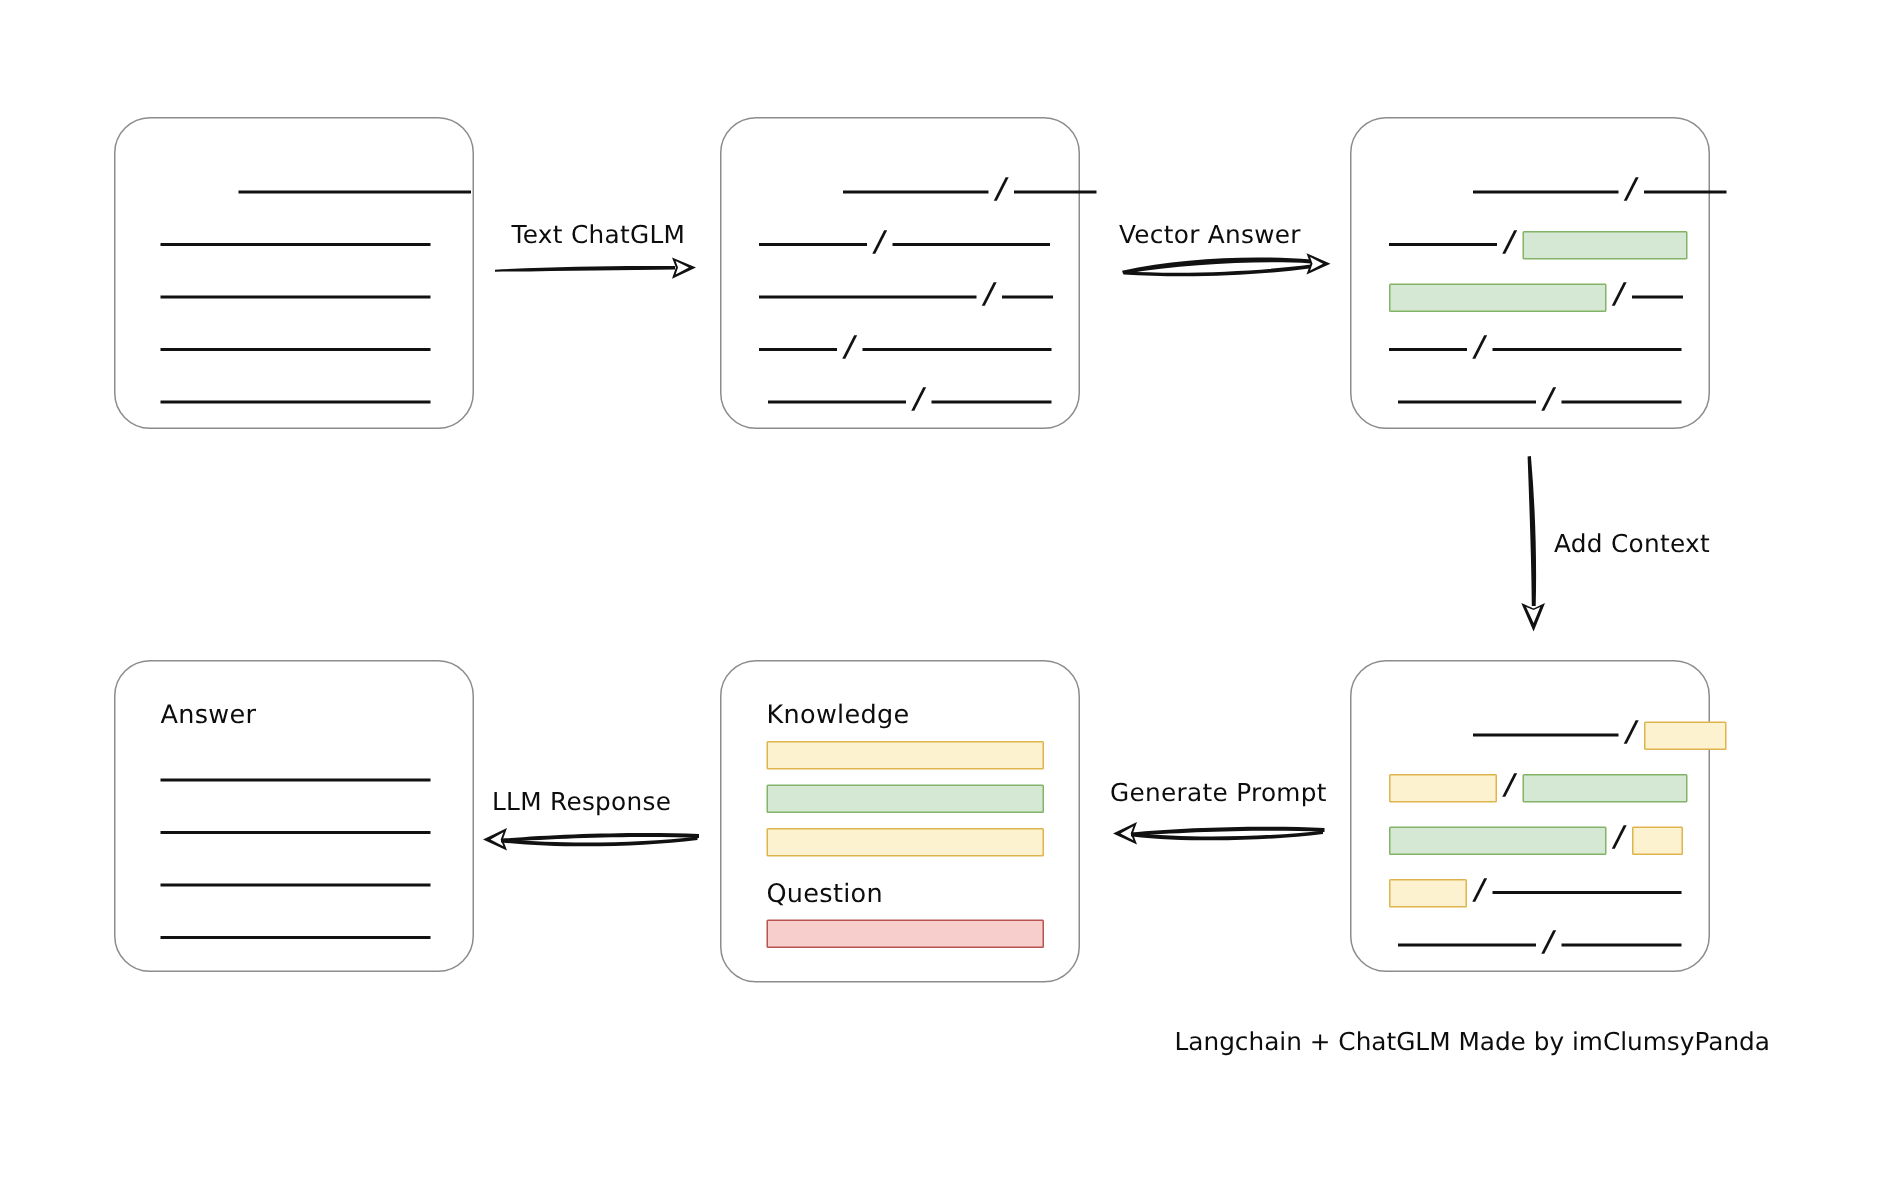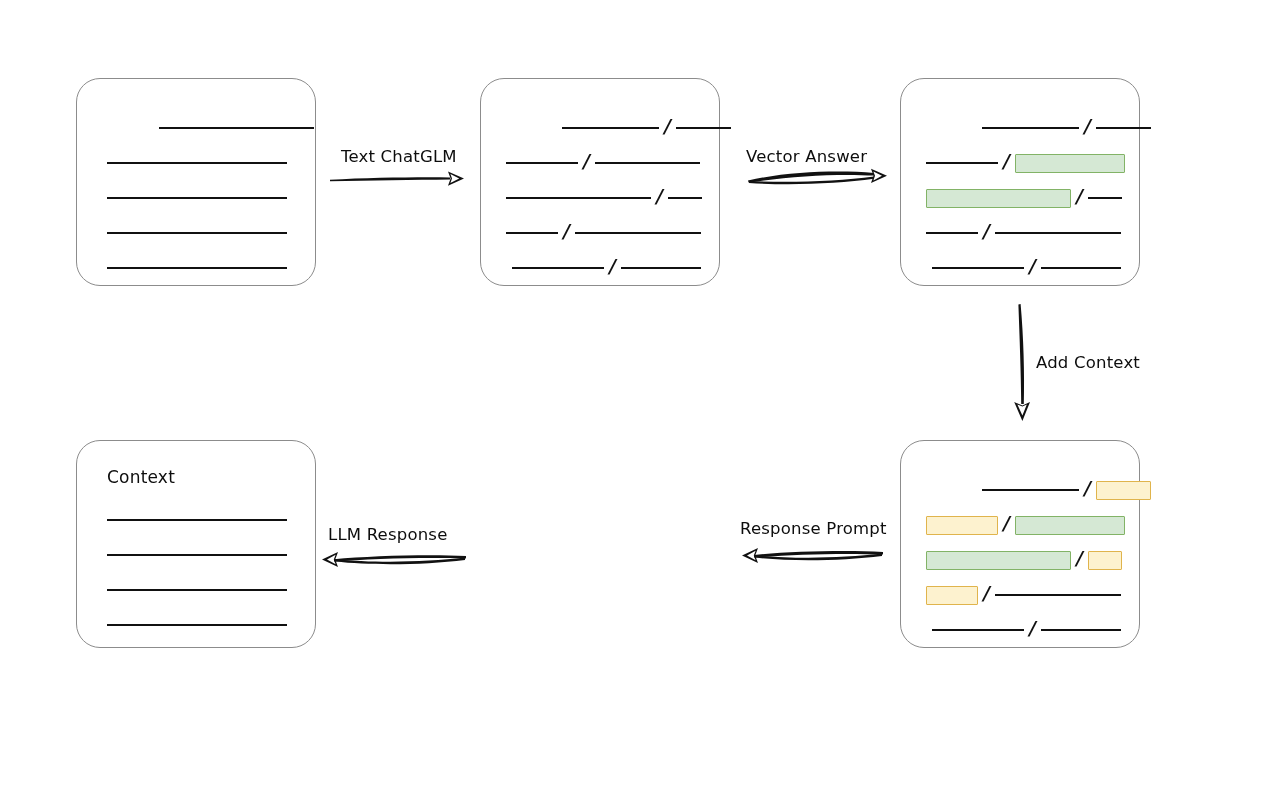--- a/index.html
+++ b/index.html
@@ -152,23 +152,35 @@
         </div>
         <div class="lrow" style="left: 25px; top: 182px;">
           <span style="width: 6px; height: 1px;"></span>
           <span class="seg" style="width: 92px;"></span>
           <span class="slash">/</span>
           <span class="seg" style="width: 80px;"></span>
         </div>
       </div>
   </div>
 
+  <div class="box" style="left:480px;top:440px;width:240px;height:215px;">
+    <div class="boxlabel" style="left:30px;top:26px;">Knowledge</div>
+    <div class="lines">
+        <div class="bar yellow" style="position: absolute; left: 30px; top: 53px; width: 185px;"></div>
+        <div class="bar green" style="position: absolute; left: 30px; top: 82px; width: 185px;"></div>
+        <div class="bar yellow" style="position: absolute; left: 30px; top: 111px; width: 185px;"></div>
+      </div>
+    <div class="boxlabel" style="left:30px;top:145px;">Question</div>
+    <div class="lines">
+        <div class="bar red" style="position: absolute; left: 30px; top: 172px; width: 185px;"></div>
+      </div>
+  </div>
 
   <div class="box" style="left:76px;top:440px;width:240px;height:208px;">
-    <div class="boxlabel" style="left:30px;top:26px;">Context</div>
+    <div class="boxlabel" style="left:30px;top:26px;">Answer</div>
     <div class="lines">
         <div class="lrow" style="left: 30px; top: 72px;">
           <span class="seg" style="width: 180px;"></span>
         </div>
         <div class="lrow" style="left: 30px; top: 107px;">
           <span class="seg" style="width: 180px;"></span>
         </div>
         <div class="lrow" style="left: 30px; top: 142px;">
           <span class="seg" style="width: 180px;"></span>
         </div>
@@ -193,30 +205,31 @@
              M125.4 5.4 L134 9.8 L125.4 14.4 L127 9.8 Z" fill-rule="evenodd"></path>
   </svg>
 
   <div class="alabel" style="left:1036px;top:353px;">Add Context</div>
   <svg class="arrow" style="left:1012px;top:304px;" width="24" height="118" viewBox="0 0 24 118">
     <path d="M8.6 0 C11.6 34, 12.6 70, 11.8 100 L9.2 100 C9.0 70, 7.6 34, 6.4 0.4 Z"></path>
     <path d="M2.2 98 L10.4 117 L18.0 98 L10.4 101.6 Z
              M5.4 100.6 L10.4 111.4 L14.8 100.6 L10.4 102.6 Z" fill-rule="evenodd"></path>
   </svg>
 
-  <div class="alabel" style="left:740px;top:519px;">Response Prompt</div>
+  <div class="alabel" style="left:740px;top:519px;">Generate Prompt</div>
   <svg class="arrow" style="left:738px;top:545px;" width="145" height="24" viewBox="0 0 145 24">
     <path d="M145 7.0 C105 5.0, 50 6.6, 16 10.0 L16 12.6 C50 9.6, 105 7.8, 145 9.6 Z"></path>
     <path d="M144 11.0 C104 16.0, 52 16.6, 17 12.6 L17 10.2 C52 14.0, 104 13.4, 144 8.6 Z"></path>
     <path d="M20 3.0 L4 10.6 L20 18.0 L17.2 10.6 Z
              M17.6 5.8 L9 10.6 L17.6 15.2 L15.8 10.6 Z" fill-rule="evenodd"></path>
   </svg>
 
   <div class="alabel" style="left:328px;top:525px;">LLM Response</div>
   <svg class="arrow" style="left:318px;top:548px;" width="148" height="24" viewBox="0 0 148 24">
     <path d="M148 8.0 C108 6.2, 52 8.0, 16 11.2 L16 13.6 C52 10.8, 108 9.0, 148 10.6 Z"></path>
     <path d="M147 12.0 C107 17.0, 54 17.6, 17 13.6 L17 11.2 C54 15.0, 107 14.4, 147 9.6 Z"></path>
     <path d="M20 4.0 L4 11.6 L20 19.0 L17.2 11.6 Z
              M17.6 6.8 L9 11.6 L17.6 16.2 L15.8 11.6 Z" fill-rule="evenodd"></path>
   </svg>
 
+  <div class="footer" style="left:783px;top:685px;">Langchain + ChatGLM Made by imClumsyPanda</div>
 
 </div>
 
 </body></html>

